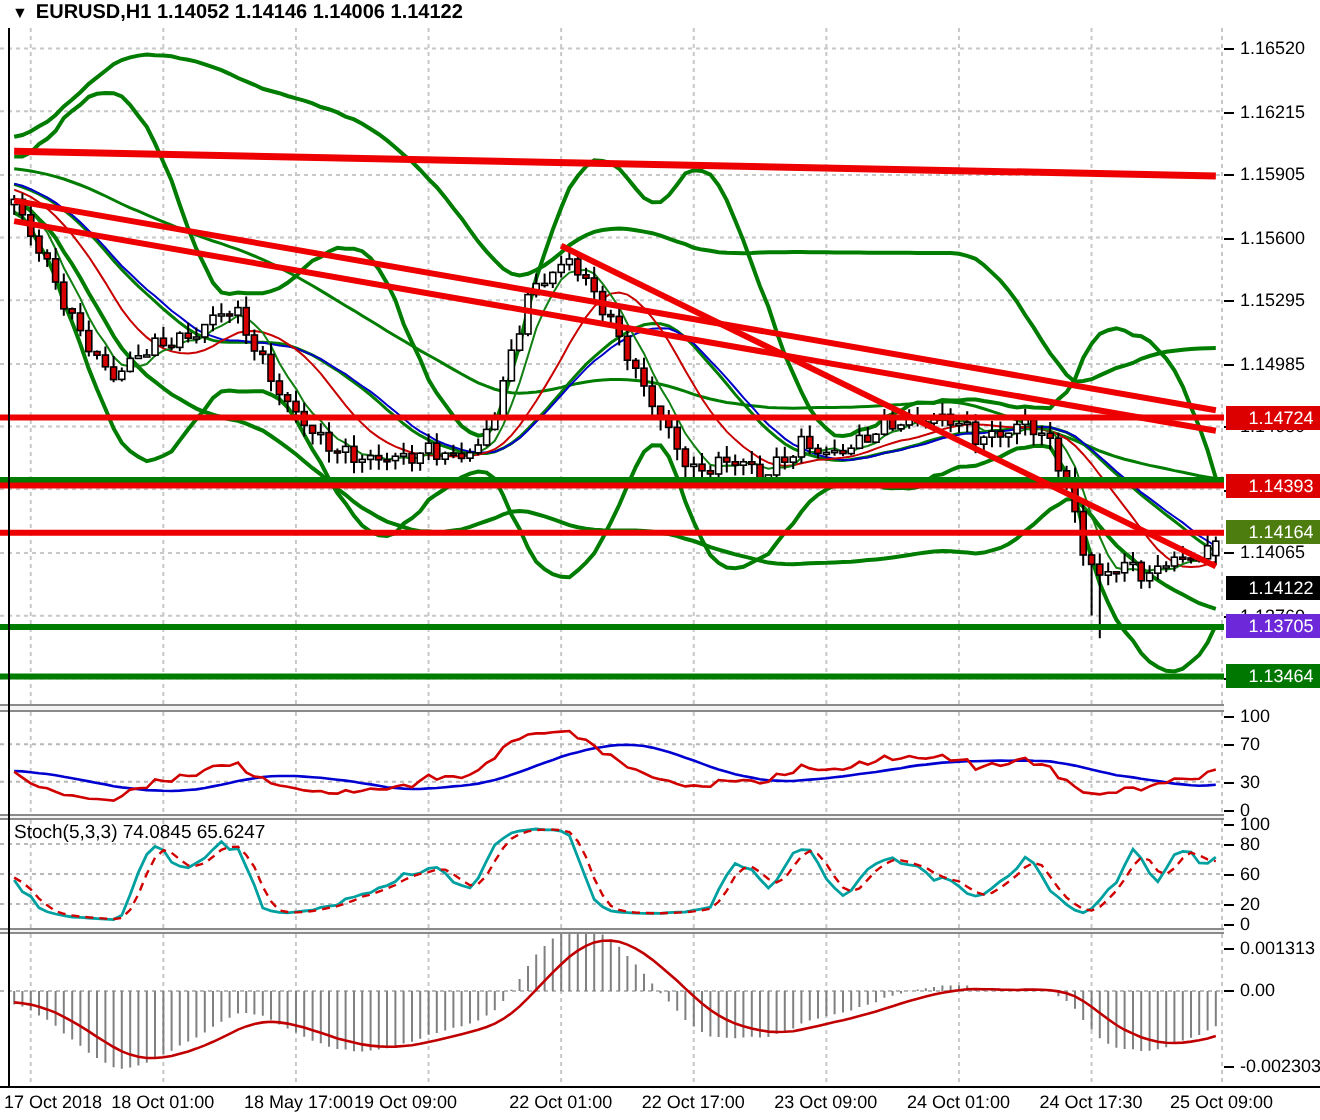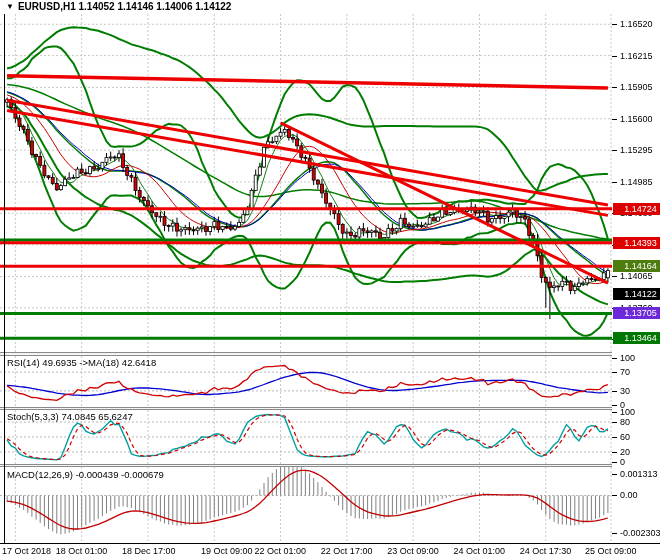--- a/index.html
+++ b/index.html
@@ -275,23 +275,21 @@
   <div class="vborder" style="left:612px;top:0;height:543px"></div>
 
   <div id="price-axis"></div>
   <div id="time-axis"></div>
 
   <div id="chart-title">
     <span id="title-drop">▼</span>
     <span>EURUSD,H1 1.14052 1.14146 1.14006 1.14122</span>
   </div>
 
-  <div class="pane-label" style="top:357px">RSI(14) 49.6935 -&gt;MA(18) 42.6418</div>
   <div class="pane-label" style="top:411px">Stoch(5,3,3) 74.0845 65.6247</div>
-  <div class="pane-label" style="top:469px">MACD(12,26,9) -0.000439 -0.000679</div>
 <div class="ymark" style="top: 24px;"></div>
     <div class="ytick" style="top: 19px;">1.16520</div>
     <div class="ymark" style="top: 56px;"></div>
     <div class="ytick" style="top: 51px;">1.16215</div>
     <div class="ymark" style="top: 87px;"></div>
     <div class="ytick" style="top: 82px;">1.15905</div>
     <div class="ymark" style="top: 119px;"></div>
     <div class="ytick" style="top: 114px;">1.15600</div>
     <div class="ymark" style="top: 150px;"></div>
     <div class="ytick" style="top: 145px;">1.15295</div>
@@ -332,21 +330,21 @@
     <div class="ymark" style="top: 462px;"></div>
     <div class="ytick" style="top: 457px;">0</div>
     <div class="ymark" style="top: 474px;"></div>
     <div class="ytick" style="top: 469px;">0.001313</div>
     <div class="ymark" style="top: 495px;"></div>
     <div class="ytick" style="top: 490px;">0.00</div>
     <div class="ymark" style="top: 533px;"></div>
     <div class="ytick" style="top: 528px;">-0.002303</div>
     <div class="tlabel" style="left: 2px;">17 Oct 2018</div>
     <div class="tlabel" style="left: 55.661px;">18 Oct 01:00</div>
-    <div class="tlabel" style="left: 121.962px;">18 Dec 17:00</div>
-    <div class="tlabel" style="left: 201px;">19 Oct 09:00</div>
+    <div class="tlabel" style="left: 121.962px;">18 May 17:00</div>
+    <div class="tlabel" style="left: 177px;">19 Oct 09:00</div>
     <div class="tlabel" style="left: 254.565px;">22 Oct 01:00</div>
     <div class="tlabel" style="left: 320.866px;">22 Oct 17:00</div>
     <div class="tlabel" style="left: 387.168px; text-align: center;">23 Oct 09:00</div>
     <div class="tlabel" style="left: 453.469px;">24 Oct 01:00</div>
     <div class="tlabel" style="left: 519.771px;">24 Oct 17:30</div>
     <div class="tlabel" style="left: 585px;">25 Oct 09:00</div>
   </div>
 
 </body></html>

